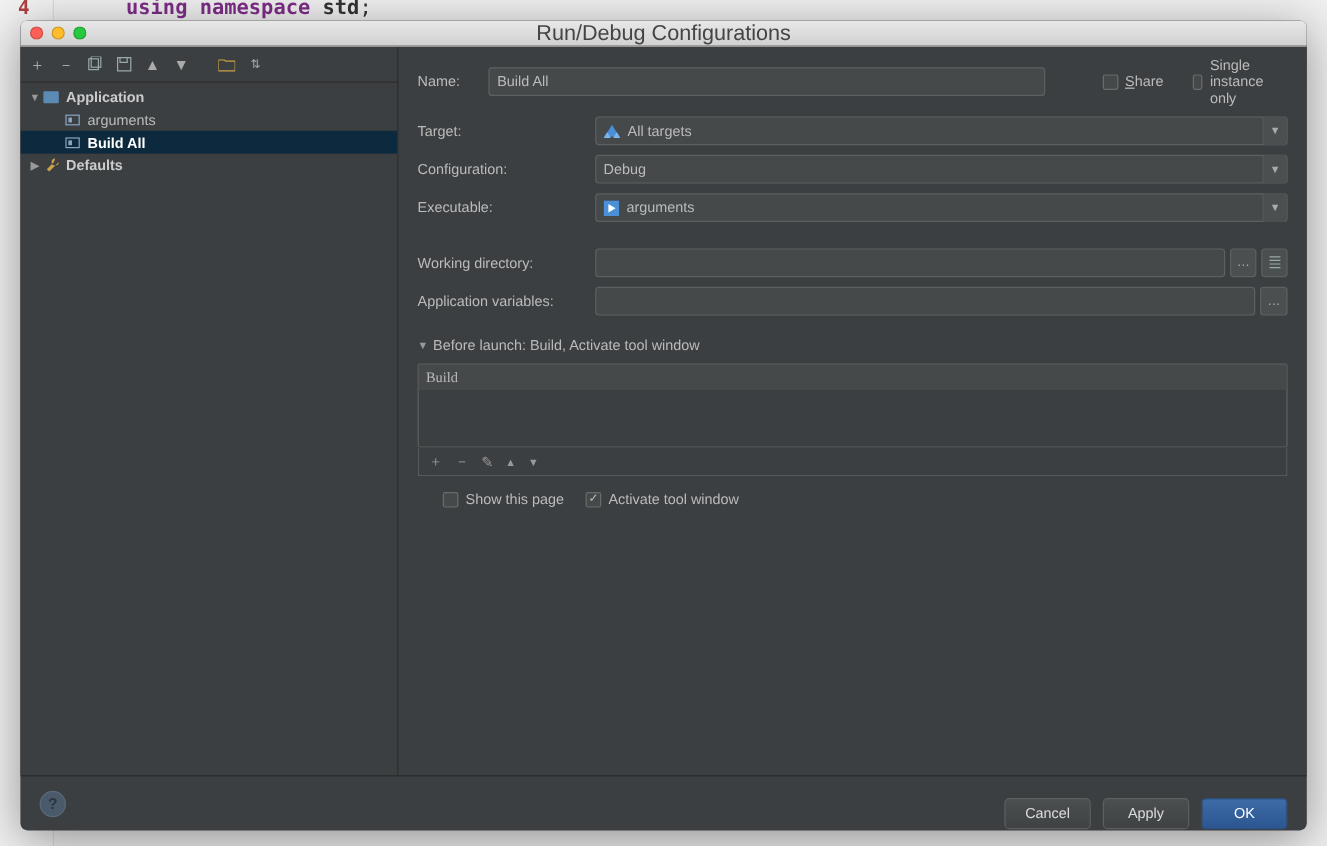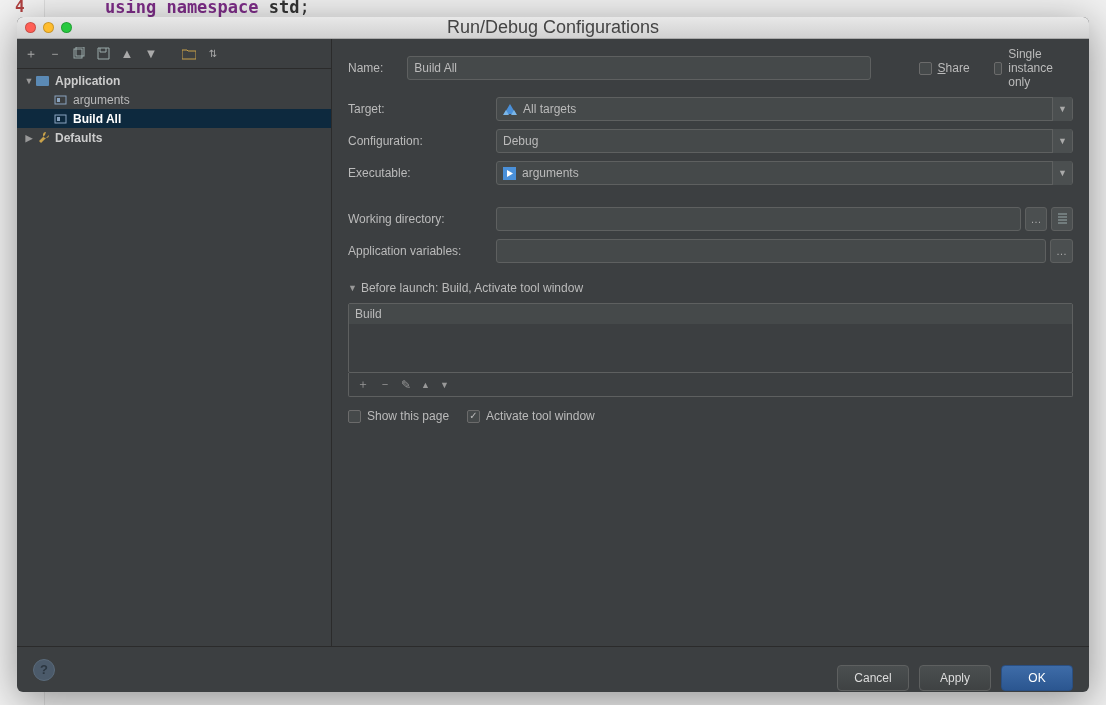--- a/index.html
+++ b/index.html
@@ -214,20 +214,21 @@
   .section-header {
     display:flex; align-items:center; gap:4px;
     color:#bbb; font-size:12px; padding-top:10px;
     border-top: none;
   }
   .before-list {
     border:1px solid #5e6060;
     height: 70px;
     background:#3c3f41;
     border-radius:2px;
+    font-family:Liberation Serif, serif;
   }
   .before-list .item {
     padding:3px 6px; color:#bbb; background:#45494a;
   }
   .list-toolbar {
     height: 24px;
     border:1px solid #5e6060;
     border-top:none;
     display:flex; align-items:center; gap:10px;
     padding:0 8px;
@@ -457,21 +458,21 @@
         <div class="item">Build</div>
       </div>
       <div class="list-toolbar" style="margin-top:-8px;">
         <span class="list-tool">＋</span>
         <span class="list-tool">－</span>
         <span class="list-tool">✎</span>
         <span class="list-tool" style="font-size:9px">▲</span>
         <span class="list-tool" style="font-size:9px">▼</span>
       </div>
 
-      <div class="row" style="gap:18px; margin-top:4px;">
+      <div class="row" style="gap:18px; margin-top:4px;margin-left:21px;">
         <label class="chk-wrap">
           <span class="chk" id="show-chk"></span>
           <span>Show this page</span>
         </label>
         <label class="chk-wrap">
           <span class="chk checked" id="activate-chk"></span>
           <span>Activate tool window</span>
         </label>
       </div>
 

